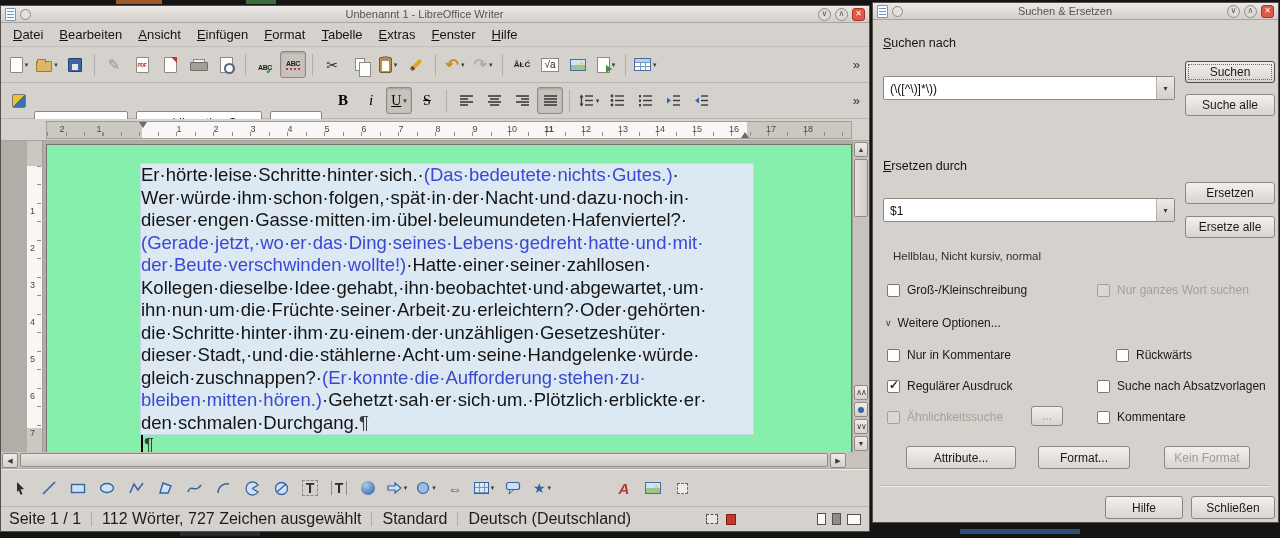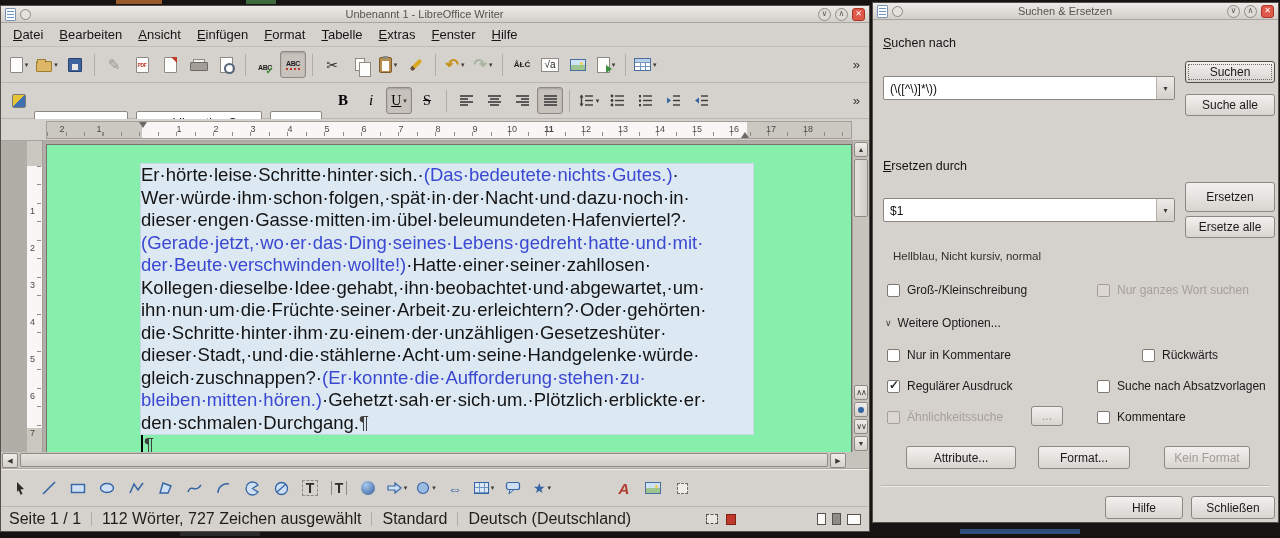--- a/index.html
+++ b/index.html
@@ -620,21 +620,21 @@
       <span class="drop">▾</span>
     </div>
     <div class="btn focused" style="left:312px;top:41px;width:90px;height:22px;">Suchen</div>
     <div class="btn" style="left:312px;top:74px;width:90px;height:22px;">Suche alle</div>
 
     <span class="dlabel" style="left:10px;top:139px;">Ersetzen durch</span>
     <div class="combo" style="left:10px;top:178px;width:292px;">
       <span class="val">$1</span>
       <span class="drop">▾</span>
     </div>
-    <div class="btn" style="left:312px;top:162px;width:90px;height:30px;text-align:right;">Ersetzen</div>
+    <div class="btn" style="left:312px;top:162px;width:90px;height:22px;text-align:right;">Ersetzen</div>
     <div class="btn" style="left:312px;top:196px;width:90px;height:22px;">Ersetze alle</div>
 
     <span class="attr-note" style="left:20px;top:230px;">Hellblau, Nicht kursiv, normal</span>
 
     <label class="cb" style="left:14px;top:263px;">
       <span class="box"></span>
       <span>Groß-/Kleinschreibung</span>
     </label>
     <label class="cb disabled" style="left:224px;top:263px;">
       <span class="box"></span>
@@ -643,21 +643,21 @@
 
     <span class="expander" style="left:12px;top:296px;">
       <span class="chev">∨</span>
       <span>Weitere Optionen...</span>
     </span>
 
     <label class="cb" style="left:14px;top:328px;">
       <span class="box"></span>
       <span>Nur in Kommentare</span>
     </label>
-    <label class="cb" style="left:240px;top:328px;padding-left:29px;">
+    <label class="cb" style="left:214px;top:328px;padding-left:29px;">
       <span class="box"></span>
       <span>Rückwärts</span>
     </label>
 
     <label class="cb" style="left:14px;top:359px;">
       <span class="box">
           <span class="tick">✓</span>
         </span>
       <span>Regulärer Ausdruck</span>
     </label>

